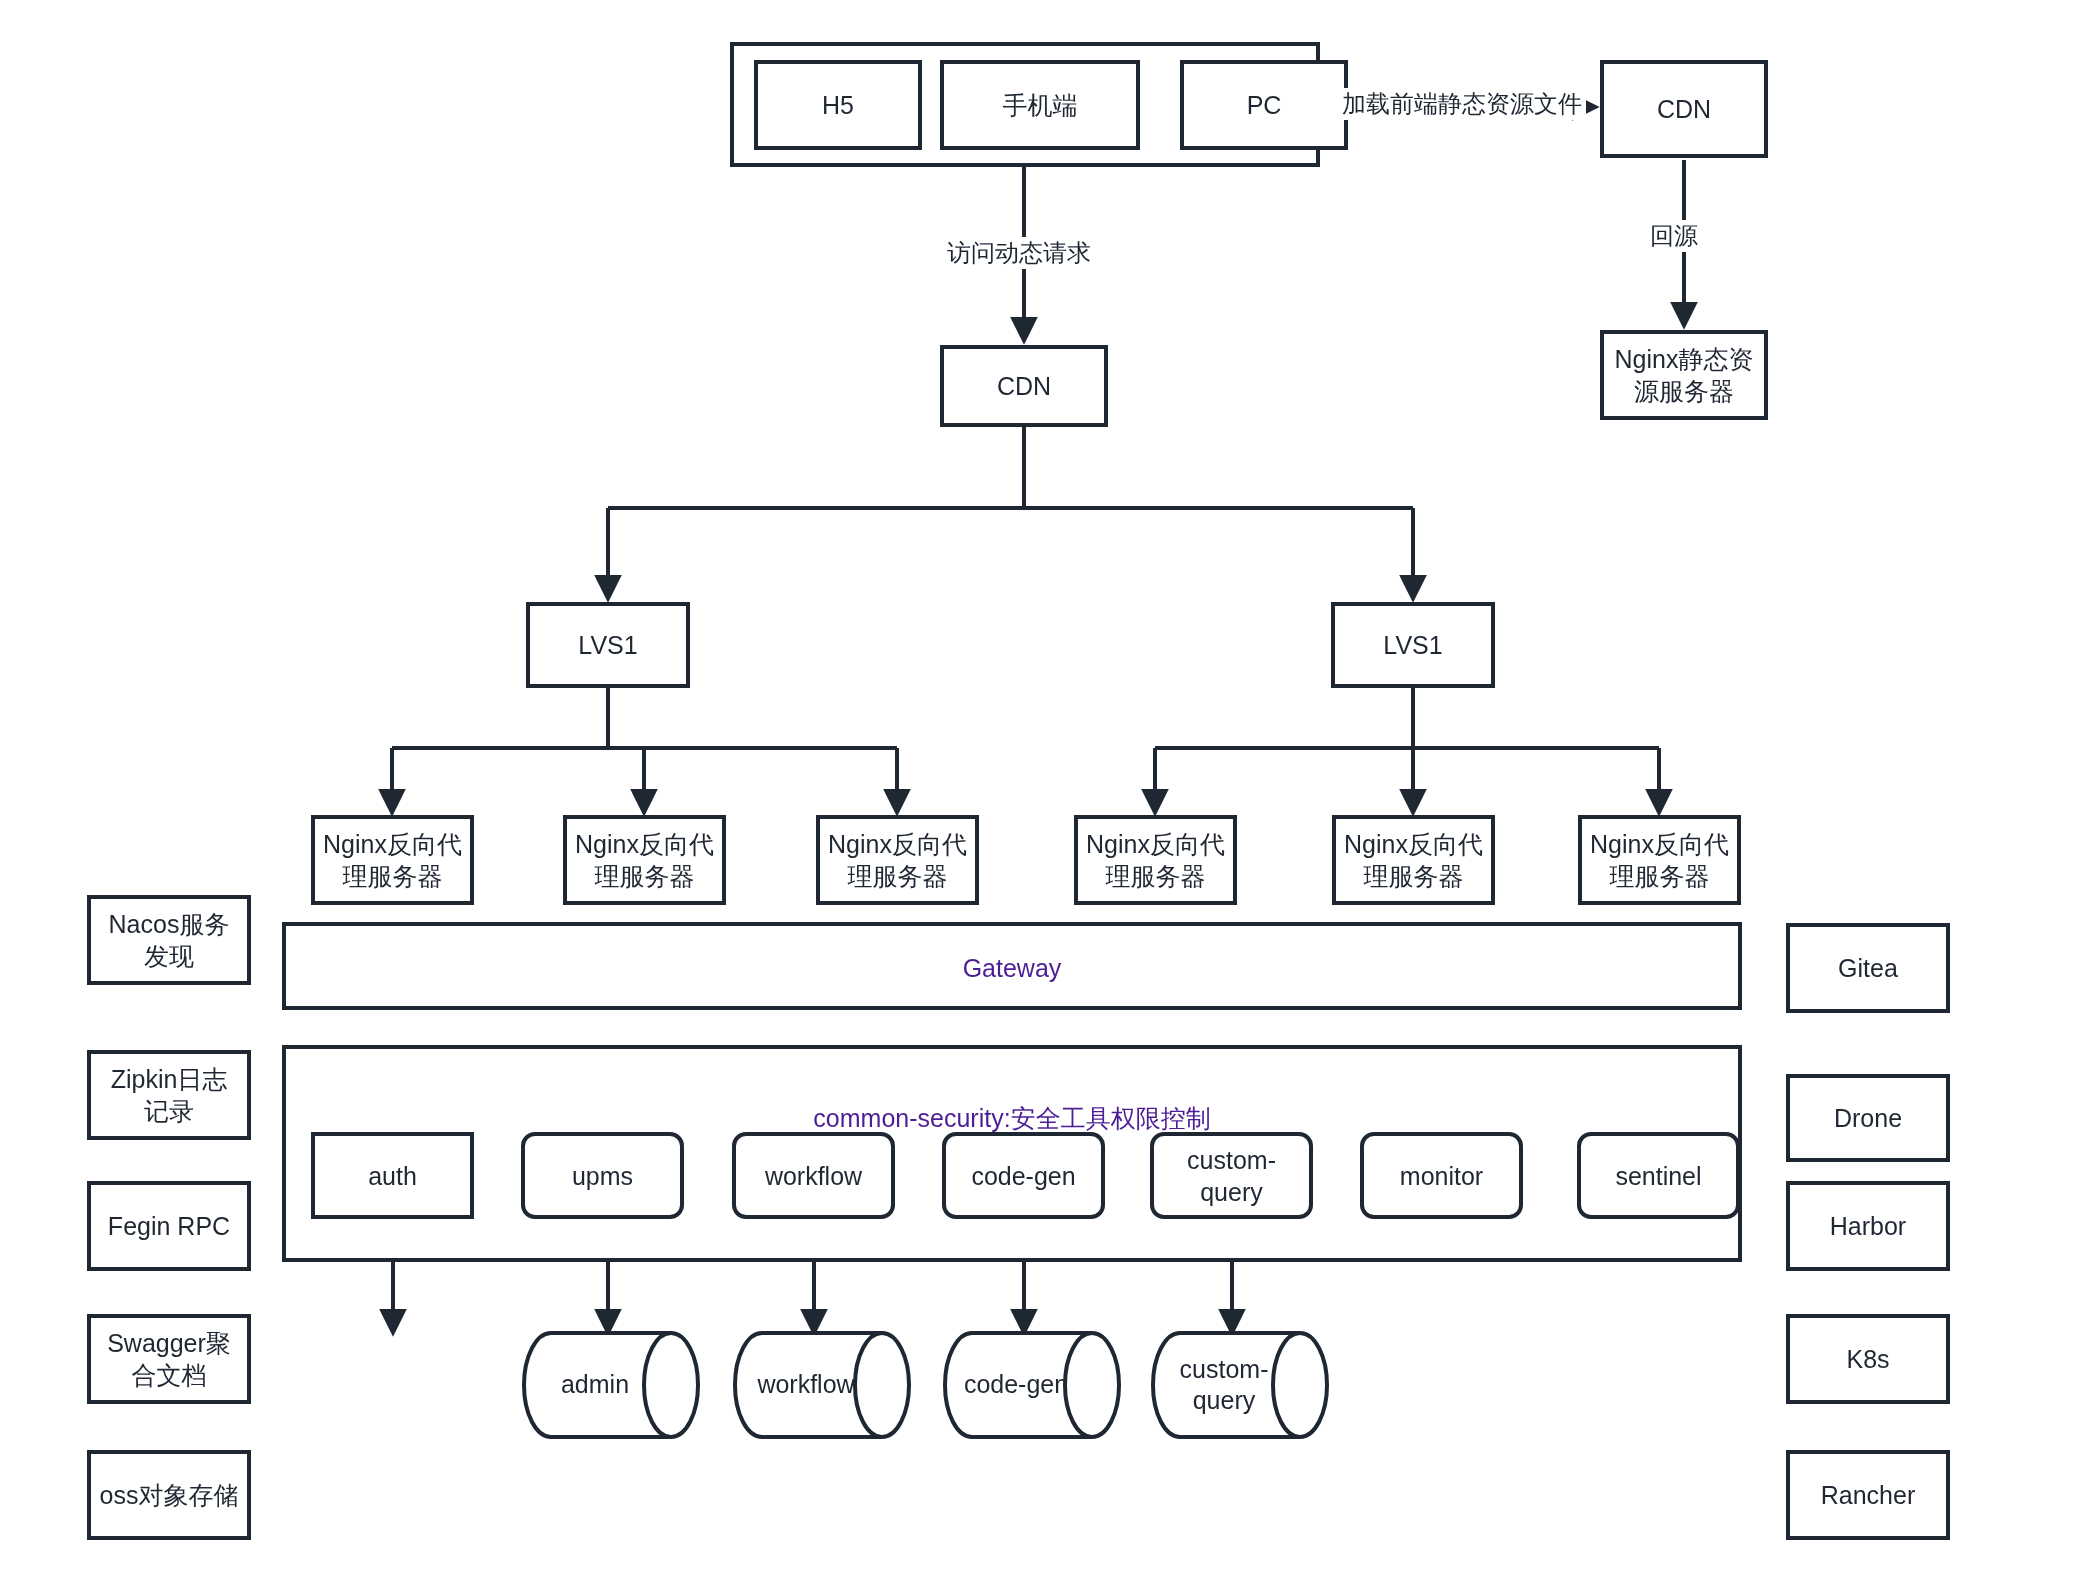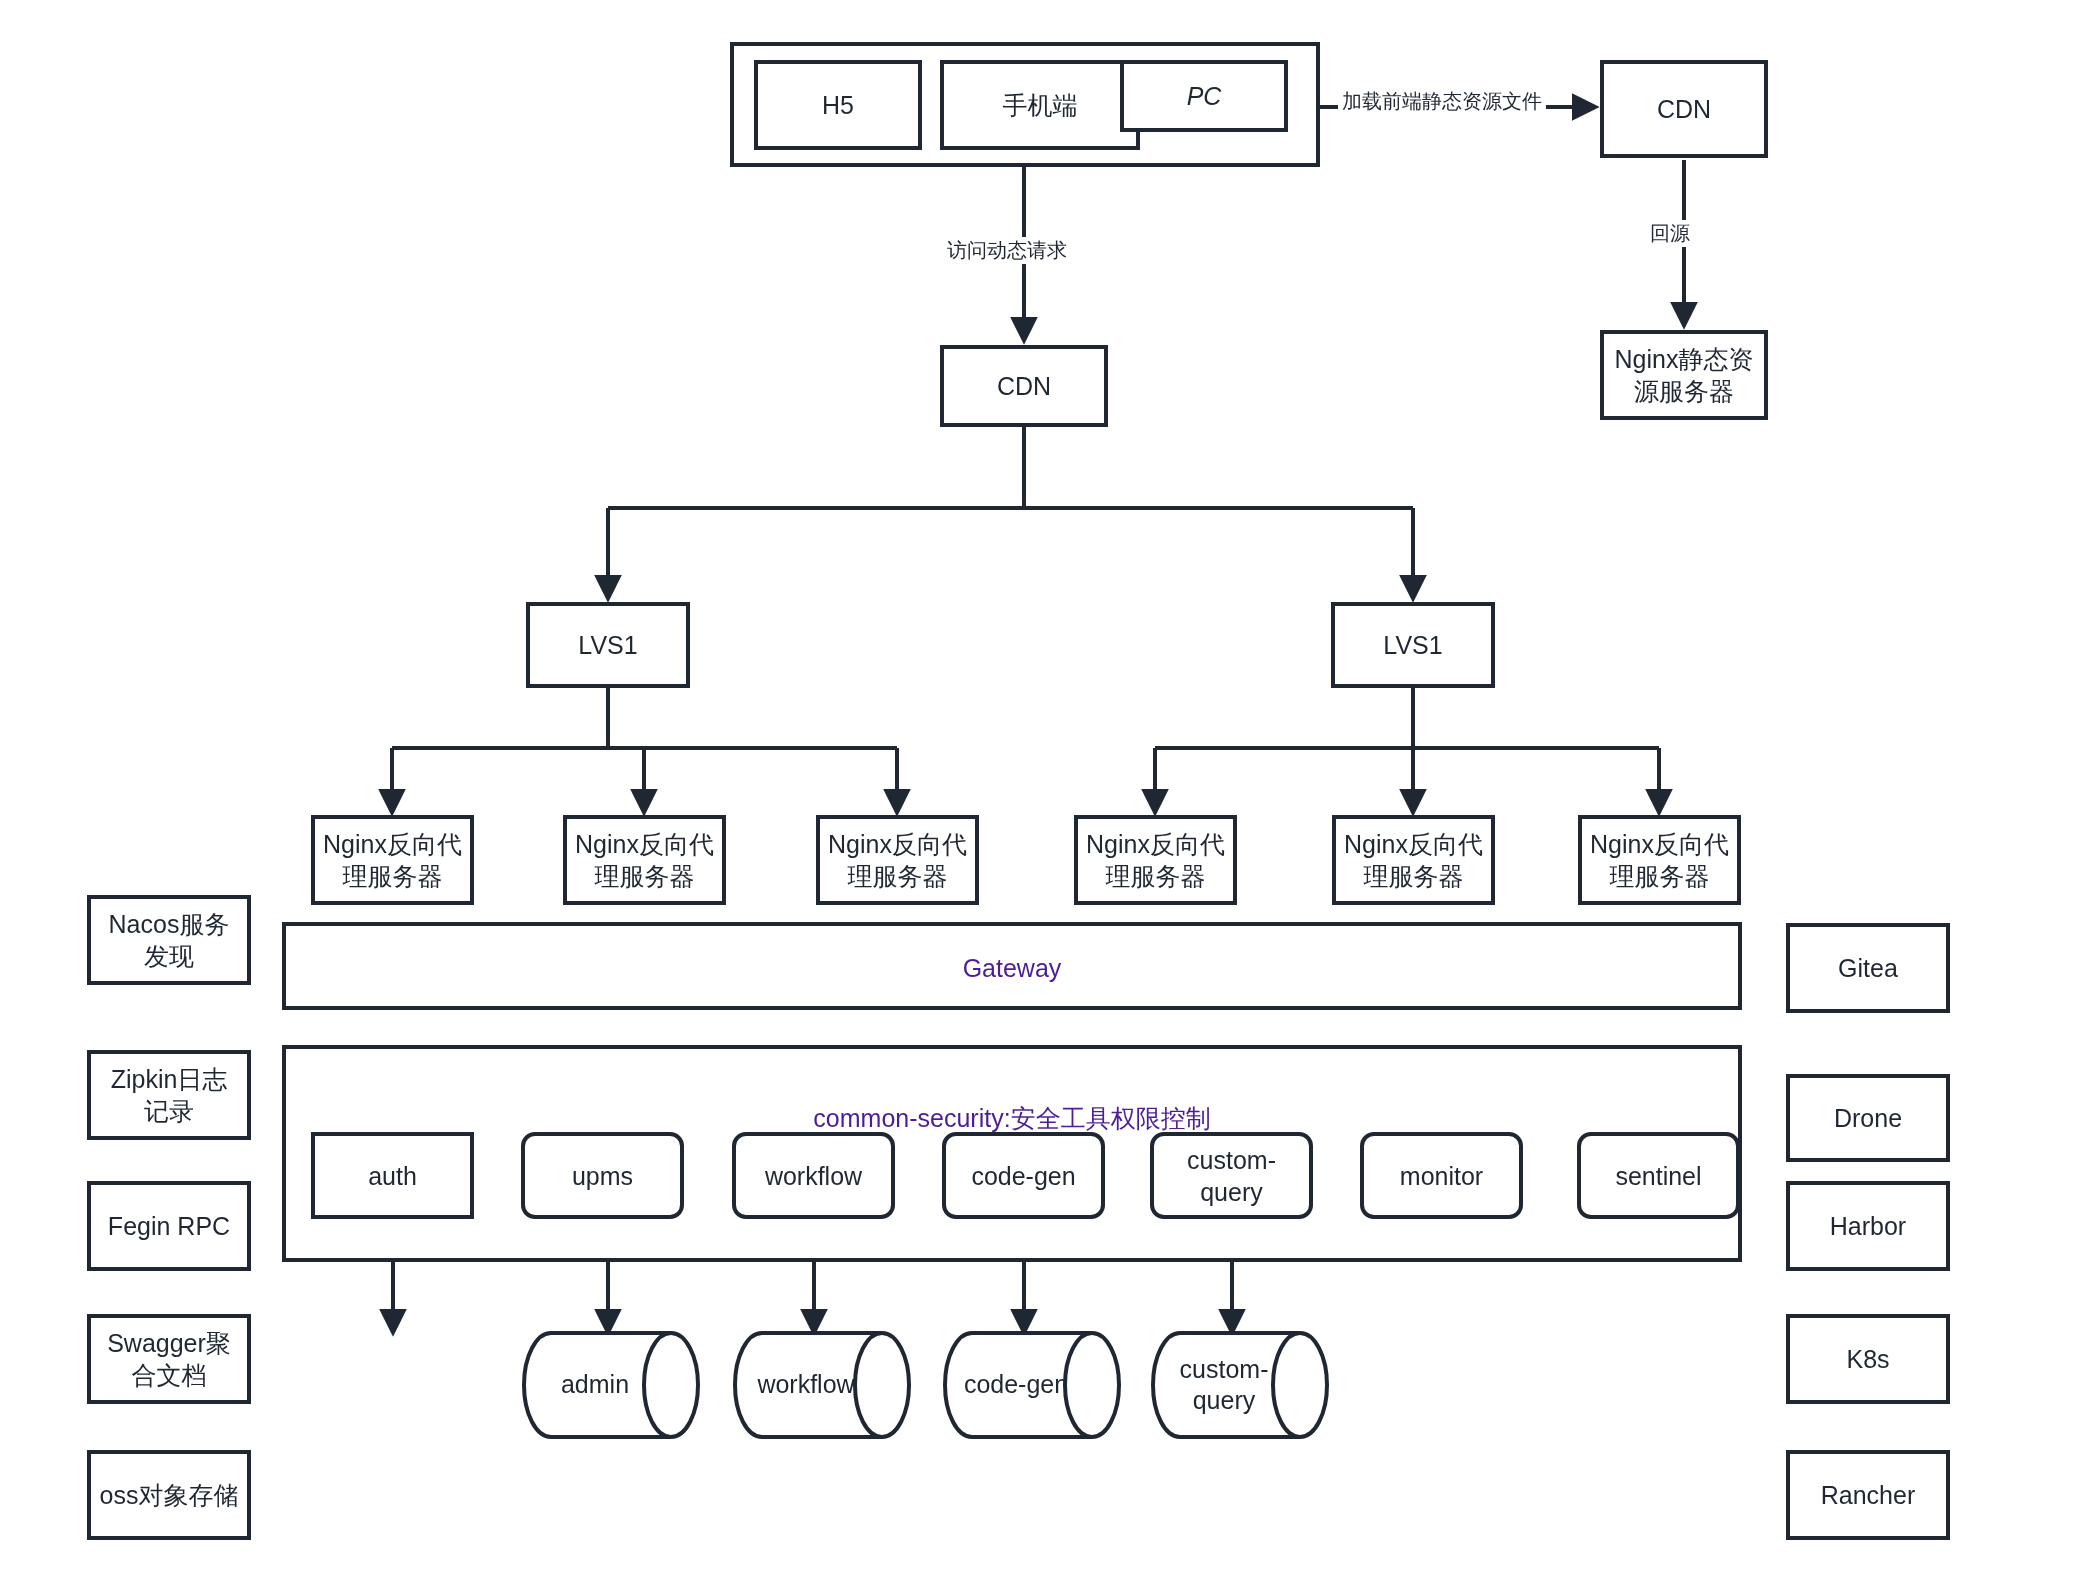--- a/index.html
+++ b/index.html
@@ -52,21 +52,21 @@
   .band-title {
     position: absolute;
     left: 0; right: 0;
     text-align: center;
     font-size: 25px;
     color: #4c1d95;
     white-space: pre-line;
   }
   .edge-label {
     position: absolute;
-    font-size: 20px;
+    font-size: 24px;
     color: #1f2733;
     background: #ffffff;
     padding: 0 4px;
     white-space: nowrap;
   }
   .cyl {
     position: absolute;
     width: 180px;
     height: 110px;
   }
@@ -132,21 +132,21 @@
   </svg>
 
   <div class="band" style="left:730px; top:42px; width:590px; height:125px;"></div>
 
   <div class="node thick" style="left:754px; top:60px; width:168px; height:90px;">
     <span>H5</span>
   </div>
   <div class="node thick" style="left:940px; top:60px; width:200px; height:90px;">
     <span>手机端</span>
   </div>
-  <div class="node thick" style="left:1120px; top:60px; width:168px; height:72px;font-style:italic;">
+  <div class="node thick" style="left:1180px; top:60px; width:168px; height:90px;">
     <span>PC</span>
   </div>
 
   <div class="edge-label" style="left:1338px; top:88px;">加载前端静态资源文件</div>
 
   <div class="node thick" style="left:1600px; top:60px; width:168px; height:98px;">
     <span>CDN</span>
   </div>
 
   <div class="edge-label" style="left:1646px; top:220px;">回源</div>

